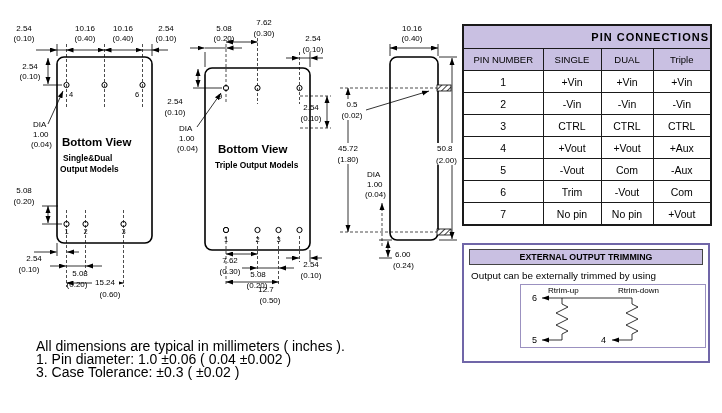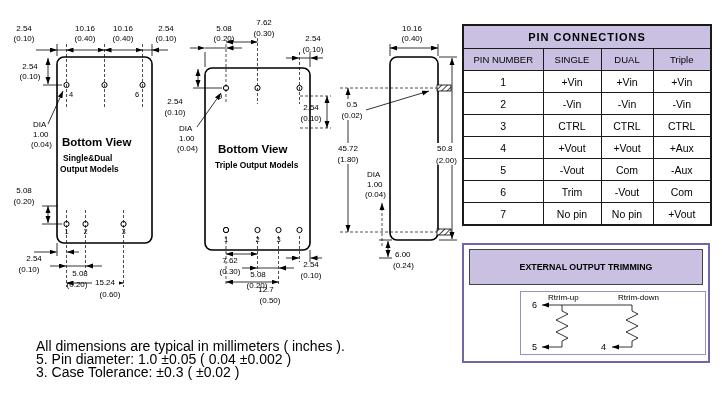--- a/index.html
+++ b/index.html
@@ -23,34 +23,34 @@
     position:absolute;left:462px;top:24px;width:248px;
     border-collapse:collapse;border:2px solid var(--table_border,#1a1a1a);
     table-layout:fixed;
   }
   .pin-table td,.pin-table th{
     border:1px solid var(--table_border,#1a1a1a);text-align:center;
     font-size:10.5px;padding:3px 1px;height:15px;
   }
   .pin-table .title-row td{
     background:var(--header_bg,#c9c0e2);font-weight:bold;font-size:11px;
-    letter-spacing:1px;height:16px;
+    letter-spacing:1px;height:16px;text-align:right;
   }
   .pin-table .head-row th{
     background:var(--header_bg,#c9c0e2);font-weight:normal;font-size:9.5px;
   }
   
   .trim-box{
     position:absolute;left:462px;top:243px;width:244px;height:116px;
     border:2px solid var(--box_border,#7066a8);background:#fff;
   }
   .trim-title{
     width:95%;margin:4px auto 0;background:var(--header_bg,#c9c0e2);
     border:1px solid #444;text-align:center;font-weight:bold;font-size:8.8px;
-    padding:12px 0;
+    padding:2px 0;
   }
   .trim-text{font-size:9.9px;line-height:1.32;padding:4px 0 0 7px;}
   .trim-schem{display:block;margin:2px 0 0 56px;}
   
   .notes{position:absolute;left:36px;top:340px;font-size:14px;line-height:13.2px;}
 </style>
 </head>
 <body>
 
 <div>
@@ -342,20 +342,21 @@
           <td>No pin</td>
           <td>No pin</td>
           <td>+Vout</td>
     </tr>
   </tbody>
 </table>
 
 <div class="trim-box">
   <div class="trim-title">EXTERNAL OUTPUT TRIMMING</div>
   <div class="trim-text">
+    <div>Output can be externally trimmed by using</div>
   </div>
   <svg class="trim-schem" width="186" height="64" viewBox="0 0 186 64">
     <defs>
       <marker id="tae" markerWidth="8" markerHeight="6" refX="7" refY="2.5" orient="auto" markerUnits="userSpaceOnUse">
         <path d="M0,0L7,2.5L0,5Z"></path>
       </marker>
     </defs>
     <rect x="0.5" y="0.5" width="185" height="63" fill="none" stroke="#9b91c0" stroke-width="1"></rect>
     <line class="thin" marker-end="url(#tae)" x1="112" y1="14" x2="22" y2="14"></line>
     <path class="thin" d="M42,14 L42,20 L48,23 L36,29 L48,35 L36,41 L48,47 L42,50 L42,56"></path>
@@ -365,17 +366,17 @@
     <text x="12" y="17" font-size="9">6</text>
     <text x="12" y="59" font-size="9">5</text>
     <text x="81" y="59" font-size="9">4</text>
     <text x="28" y="9" font-size="8">Rtrim-up</text>
     <text x="98" y="9" font-size="8">Rtrim-down</text>
   </svg>
 </div>
 
 <div class="notes">
   <div>All dimensions are typical in millimeters ( inches ).</div>
-  <div>5.  Pin diameter: 1.0 ±0.05 ( 0.04 ±0.002 )</div>
+  <div>1.  Pin diameter: 1.0 ±0.06 ( 0.04 ±0.002 )</div>
   <div>3.  Case Tolerance:  ±0.3 ( ±0.02 )</div>
 </div>
 
 </div>
 
 </body></html>

